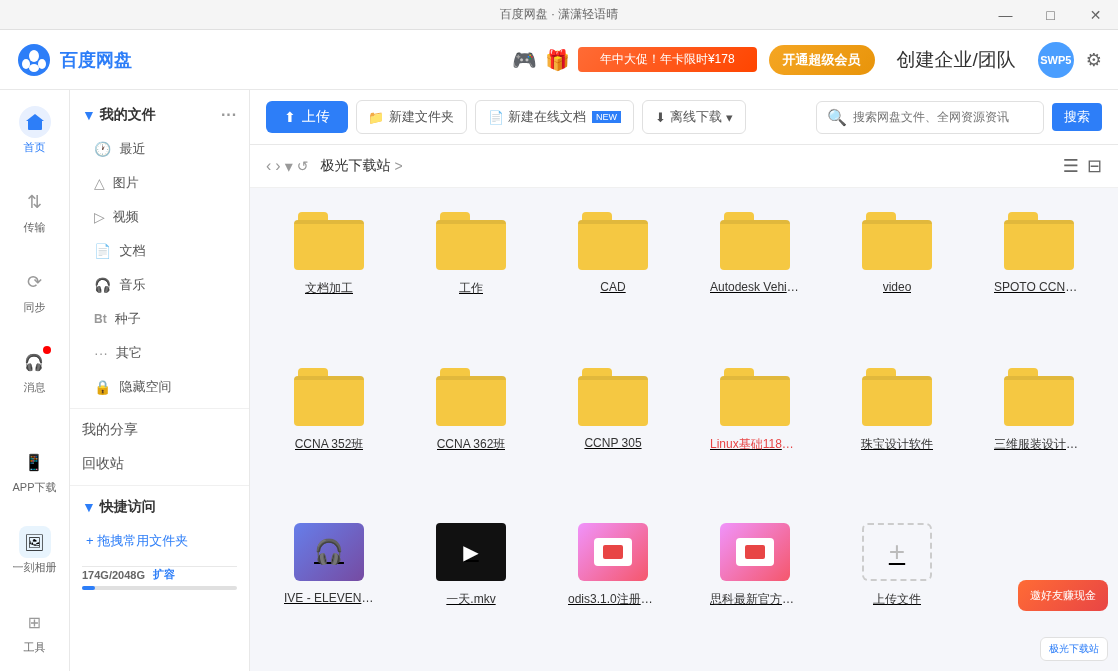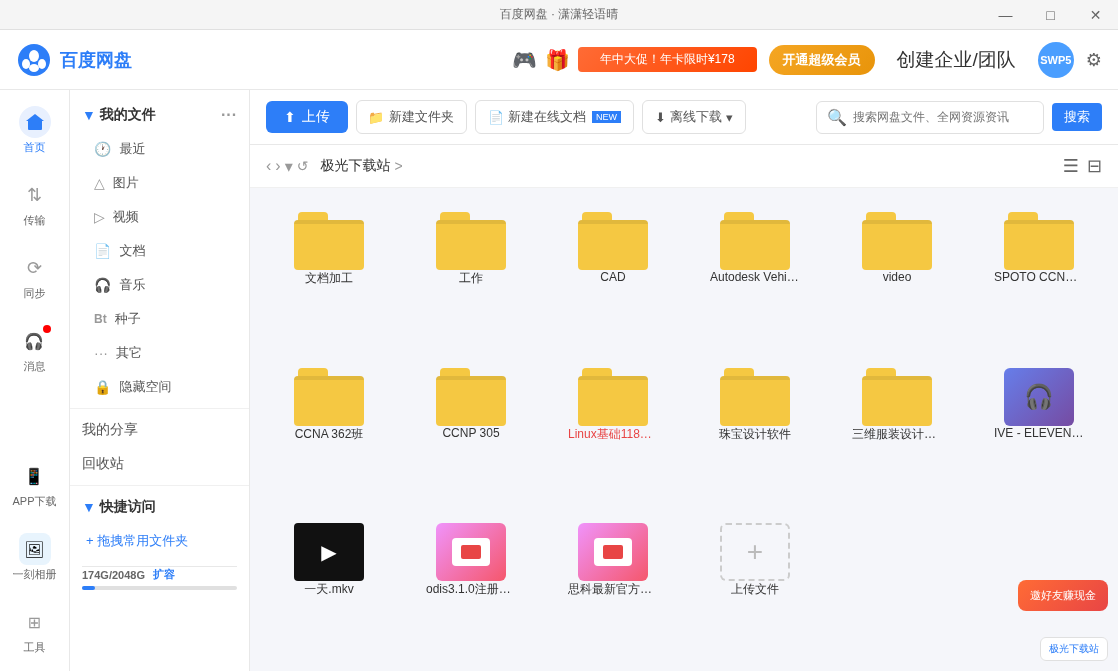--- a/index.html
+++ b/index.html
@@ -28,21 +28,21 @@
     .enterprise-btn { color: #333; font-size: 19px; cursor: pointer; white-space: nowrap; padding: 6px 10px; }
     .avatar { width: 36px; height: 36px; border-radius: 50%; background: #4a9eff; display: flex; align-items: center; justify-content: center; color: white; font-size: 11px; font-weight: bold; }
     .settings-icon { font-size: 18px; color: #666; cursor: pointer; }
 
     
     .main { display: flex; flex: 1; overflow: hidden; }
 
     
     .sidebar-icons {
       width: 70px; background: white; display: flex; flex-direction: column; align-items: center;
-      padding: 8px 0; gap: 8px; border-right: 1px solid #e8e8e8;
+      padding: 8px 0; gap: 15px; border-right: 1px solid #e8e8e8;
     }
     .sidebar-icon-item { display: flex; flex-direction: column; align-items: center; gap: 2px; padding: 8px 4px; cursor: pointer; border-radius: 8px; width: 60px; }
     .sidebar-icon-item.active { color: #2d7ef8; }
     .icon-circle { width: 32px; height: 32px; border-radius: 50%; display: flex; align-items: center; justify-content: center; font-size: 18px; }
     .icon-circle.blue { background: #e8f0fe; }
     .sidebar-icon-label { font-size: 11px; color: #666; }
     .sidebar-icon-item.active .sidebar-icon-label { color: #2d7ef8; }
     .badge-dot { width: 8px; height: 8px; background: red; border-radius: 50%; position: absolute; top: 0; right: 0; }
     .relative { position: relative; }
     .sidebar-spacer { flex: 1; }
@@ -81,21 +81,21 @@
     .breadcrumb-arrow { color: #999; cursor: pointer; font-size: 16px; }
     .refresh-icon { color: #999; cursor: pointer; font-size: 14px; }
     .breadcrumb-path { display: flex; align-items: center; gap: 4px; font-size: 14px; color: #333; margin-left: 6px; }
     .breadcrumb-sep { color: #999; }
     .view-icons { margin-left: auto; display: flex; gap: 8px; align-items: center; }
     .view-icon { color: #666; cursor: pointer; font-size: 18px; }
 
     
     .file-grid { padding: 16px; display: grid; grid-template-columns: repeat(6, 1fr); gap: 16px; overflow-y: auto; flex: 1; background: #f5f6fa; }
 
-    .file-item { display: flex; flex-direction: column; align-items: center; gap: 0; cursor: pointer; padding: 8px; border-radius: 8px; }
+    .file-item { display: flex; flex-direction: column; align-items: center; gap: 10px; cursor: pointer; padding: 8px; border-radius: 8px; text-decoration: underline; }
 
     
     .folder-icon { width: 70px; height: 58px; position: relative; }
     .folder-body { width: 70px; height: 50px; background: #f5c842; border-radius: 4px; position: absolute; bottom: 0; }
     .folder-tab { width: 30px; height: 10px; background: #f5c842; border-radius: 4px 4px 0 0; position: absolute; top: 0; left: 4px; }
     .folder-body::before { content: ''; position: absolute; top: 0; left: 0; right: 0; height: 4px; background: rgba(0,0,0,0.08); border-radius: 4px 4px 0 0; }
 
     .file-name { font-size: 12px; color: #333; text-align: center; max-width: 90px; overflow: hidden; text-overflow: ellipsis; white-space: nowrap; }
     .thumb-music { background: linear-gradient(135deg, #667eea, #764ba2); width: 70px; height: 58px; border-radius: 6px; display: flex; align-items: center; justify-content: center; color: white; font-size: 24px; }
     .thumb-video { width: 70px; height: 58px; background: #222; border-radius: 4px; display: flex; align-items: center; justify-content: center; position: relative; }
@@ -342,20 +342,27 @@
       <div class="folder-tab"></div>
       <div class="folder-body"></div>
     </div>
           <span class="file-name" style="">SPOTO CCNA V...</span>
         </div>
         <div class="file-item">
           <div class="folder-icon">
       <div class="folder-tab"></div>
       <div class="folder-body"></div>
     </div>
+          <span class="file-name" style="">CCNA 352班</span>
+        </div>
+        <div class="file-item">
+          <div class="folder-icon">
+      <div class="folder-tab"></div>
+      <div class="folder-body"></div>
+    </div>
           <span class="file-name" style="">CCNA 362班</span>
         </div>
         <div class="file-item">
           <div class="folder-icon">
       <div class="folder-tab"></div>
       <div class="folder-body"></div>
     </div>
           <span class="file-name" style="">CCNP 305</span>
         </div>
         <div class="file-item">

